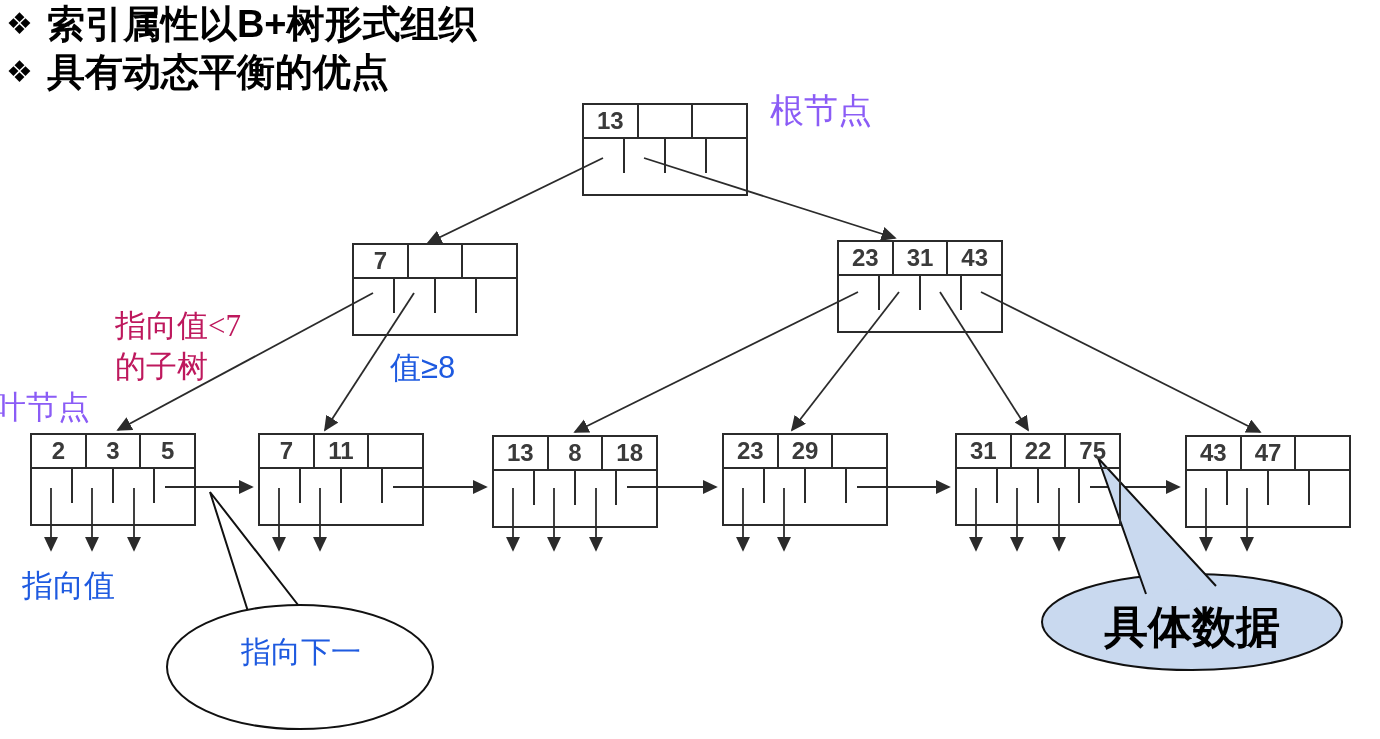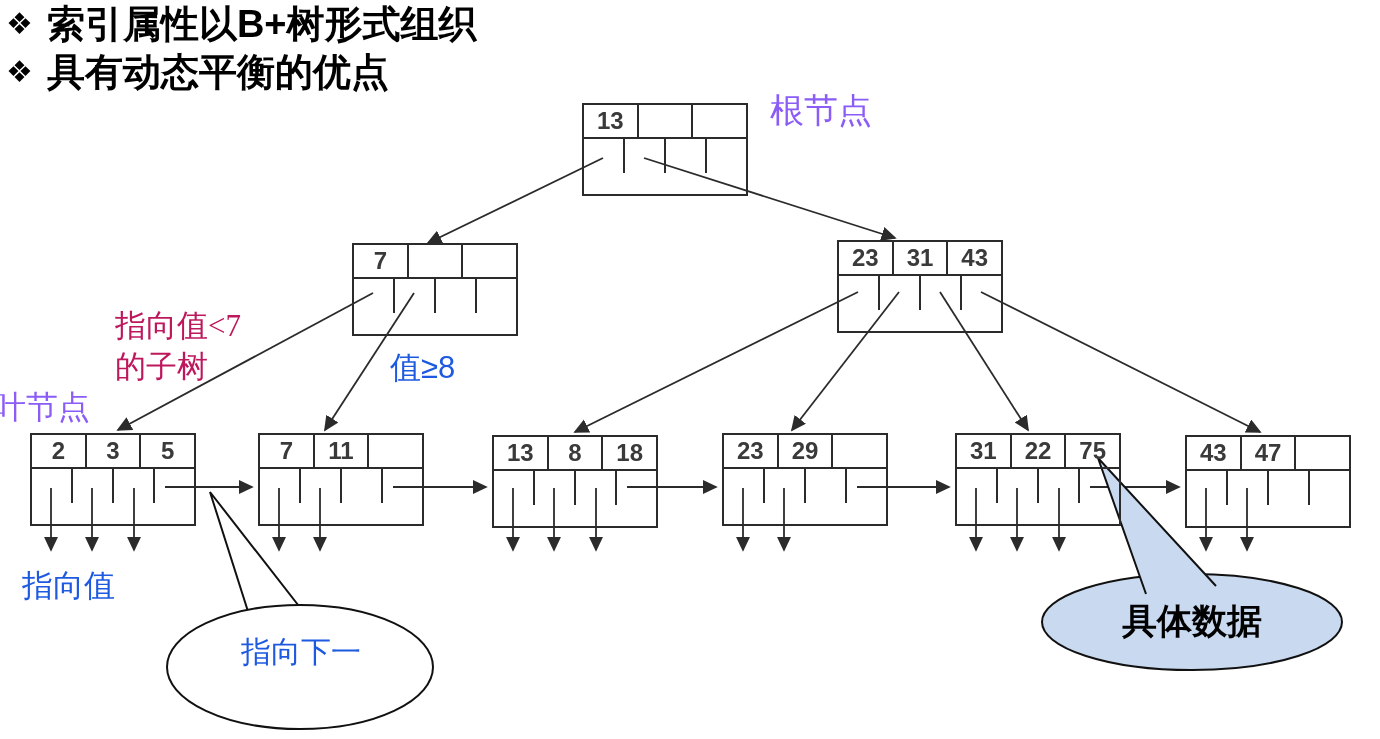--- a/index.html
+++ b/index.html
@@ -28,21 +28,21 @@
   .krow{display:flex;height:34px;border-bottom:2px solid #2b2b2b;box-sizing:border-box;}
   .kcell{flex:1;border-right:2px solid #2b2b2b;box-sizing:border-box;
     display:flex;align-items:center;justify-content:center;
     font-weight:bold;font-size:24px;color:#3a3a3a;}
   .kcell:last-child{border-right:none;}
   .prow{display:flex;height:34px;box-sizing:border-box;}
   .pcell{flex:1;border-right:2px solid #2b2b2b;box-sizing:border-box;}
   .pcell:last-child{border-right:none;}
 
   .callout-text{text-align:center;font-size:30px;line-height:40px;}
-  .concrete-text{text-align:center;font-weight:bold;font-size:35px;color:#000;}
+  .concrete-text{text-align:center;font-weight:bold;font-size:44px;color:#000;}
 </style>
 </head>
 <body>
 
 <div class="canvas">
 
   <svg class="overlay" width="1380" height="739">
     <defs>
       <marker id="ah" markerWidth="10" markerHeight="9" refX="7.5" refY="4" orient="auto">
         <path d="M0,0 L8.5,4 L0,8 z" fill="#2b2b2b"></path>

